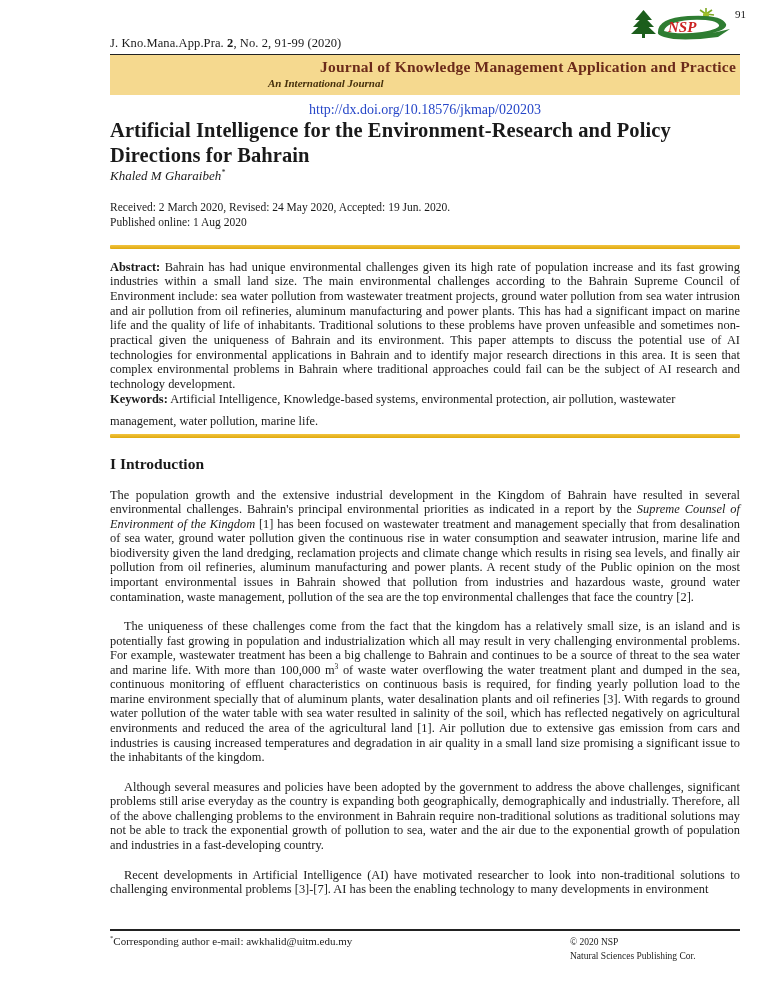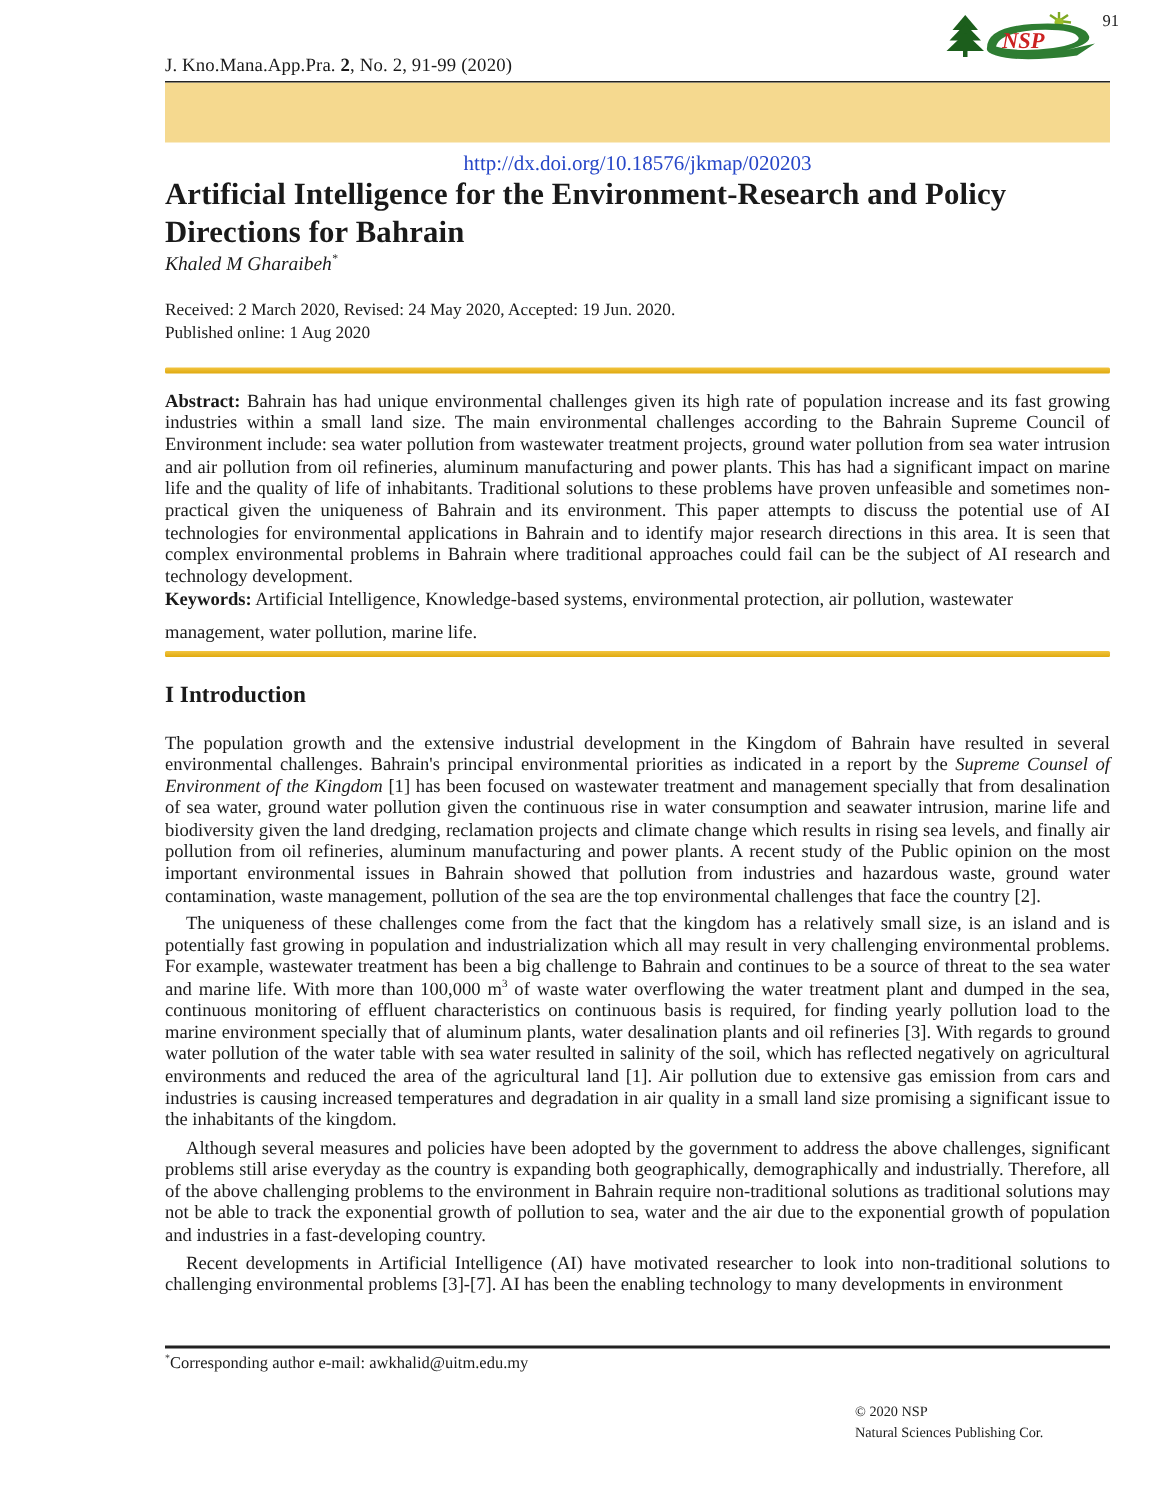--- a/index.html
+++ b/index.html
@@ -45,31 +45,31 @@
   .rule-1 { margin-top:15px; }
   .rule-2 { margin-top:5px; }
 
   
   .abstract { margin-top:11px; font-size:12.4px; line-height:1.18; text-align:justify; }
   .kw-line1 { font-size:12.4px; line-height:1.18; text-align:justify; margin-top:1px; }
   .kw-line2 { font-size:12.4px; margin-top:7px; }
 
   .section-heading { margin-top:17px; font-size:15.5px; font-weight:bold; }
 
-  .body-par { font-size:12.4px; line-height:1.175; text-align:justify; margin-top:4px; }
+  .body-par { font-size:12.4px; line-height:1.175; text-align:justify; margin-top:15px; }
   .first-par { margin-top:15px; }
   .indent { text-indent:14px; }
   sup { font-size:60%; vertical-align:super; line-height:0; }
 
   
   .footer { margin-top:auto; padding-bottom:30px; }
   .footer-rule { border-bottom:2px solid #222; margin-bottom:4px; }
   .footer-cols { display:flex; font-size:11px; }
   .footer-left { flex:0 0 460px; }
-  .footer-right { font-size:9.5px; line-height:1.45; padding-top:1px;margin-top:32px; }
+  .footer-right { font-size:9.5px; line-height:1.45; padding-top:1px; }
   .email { color:#1a1a1a; text-decoration:none; }
 </style>
 </head>
 <body>
 
 <div class="content">
 
   <div class="header">
     <div class="header-citation"><span>J. Kno.Mana.App.Pra. </span><b>2</b><span>, No. 2, 91-99 (2020)</span></div>
     <div class="header-rule"></div>
@@ -92,20 +92,22 @@
         <path d="M28 24 Q 28 10 58 8 Q 92 6 96 16 Q 98 22 78 26 L 100 21 L 88 29 Q 50 34 34 29 Q 27 27 28 24 Z" fill="#2e7d32"></path>
         <path d="M34 23 Q 36 14 60 12 Q 86 11 89 17 Q 90 21 72 24 Q 48 27 34 23 Z" fill="#ffffff"></path>
 
         <text x="38" y="24" font-family="'Liberation Serif',serif" font-size="15" font-weight="bold" font-style="italic" fill="#cc2222">NSP</text>
       </svg>
       <span class="page-num">91</span>
     </div>
   </div>
 
   <div class="banner">
+    <div class="banner-title">Journal of Knowledge Management Application and Practice</div>
+    <div class="banner-sub">An International Journal</div>
   </div>
 
   <div class="doi-row">
     <a class="doi-link" href="#">http://dx.doi.org/10.18576/jkmap/020203</a>
   </div>
 
   <h1 class="paper-title">Artificial Intelligence for the Environment-Research and Policy Directions for Bahrain</h1>
 
   <div class="author-line"><span>Khaled M Gharaibeh</span><sup>*</sup></div>
 

